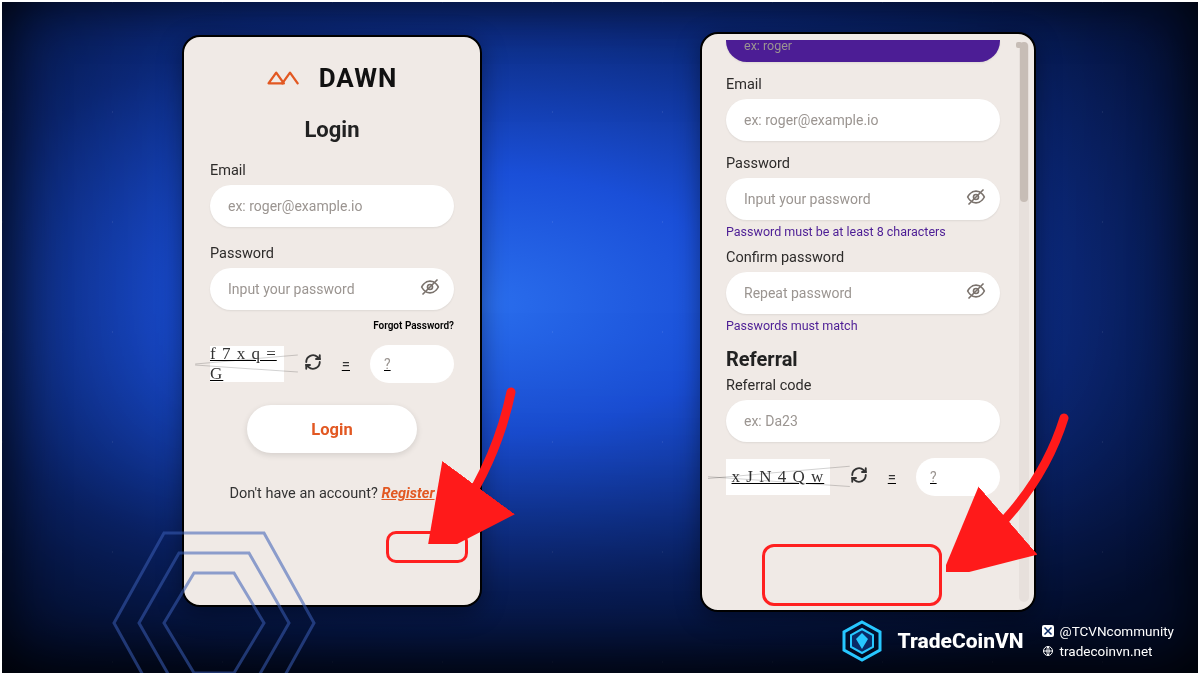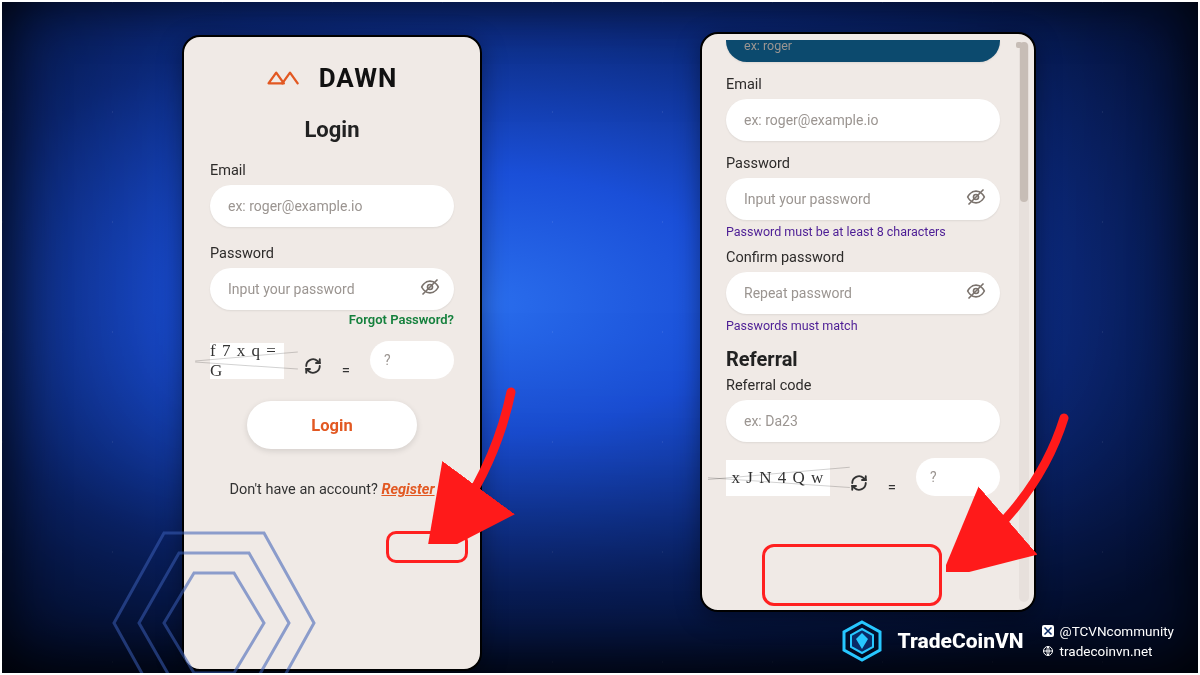--- a/index.html
+++ b/index.html
@@ -21,21 +21,21 @@
     }
 
     
     .card {
       position: absolute;
       background: #f0eae6;
       border: 2px solid #000;
       border-radius: 18px;
       box-shadow: 0 6px 24px rgba(0,0,0,0.4);
     }
-    .card.left { left: 180px; top: 33px; width: 300px; height: 636px; padding: 22px 26px 18px; }
+    .card.left { left: 180px; top: 33px; width: 300px; height: 572px; padding: 22px 26px 18px; }
     .card.right { left: 698px; top: 30px; width: 336px; height: 580px; padding: 6px 0 14px 6px; }
     .card.right .inner { width: 310px; height: 100%; overflow: hidden; padding: 0 18px 0 18px; }
 
     .scrollbar {
       position: absolute; right: 5px; top: 8px; bottom: 8px; width: 10px;
       background: #e7e0dc; border-radius: 6px;
     }
     .scrollbar::before {
       content: ""; position: absolute; left: 1px; right: 1px; top: 0; height: 160px;
       background: #c7bdb6; border-radius: 6px;
@@ -56,23 +56,23 @@
 
     .input {
       width: 100%; height: 42px; background: #fff; border: none; border-radius: 21px;
       padding: 0 18px; font-size: 14px; color: #333;
       box-shadow: 0 1px 2px rgba(0,0,0,0.08);
     }
     .input::placeholder { color: #9b9591; }
     .input-wrap { position: relative; }
     .eye { position: absolute; right: 14px; top: 50%; transform: translateY(-50%); }
 
-    .forgot { text-align: right; font-size: 13px; color: #15803d; font-weight: 600; margin-top: 2px; }
-
-    .captcha-row { display: flex; align-items: flex-end; gap: 20px; margin-top: 14px; }
+    .forgot { text-align: right; font-size: 10px; color: #000000; font-weight: 600; margin-top: 10px; }
+
+    .captcha-row { display: flex; align-items: center; gap: 20px; margin-top: 14px; text-decoration: underline; }
     .captcha-box {
       position: relative; background: #fff; width: 108px; height: 36px;
       display: flex; align-items: center; justify-content: center;
       font-family: Georgia, serif; font-size: 17px; letter-spacing: 1px; color: #333;
     }
     .captcha-box::before, .captcha-box::after {
       content: ""; position: absolute; background: rgba(0,0,0,0.18); height: 1px; width: 140%; left: -20%;
     }
     .captcha-box::before { top: 35%; transform: rotate(-5deg); }
     .captcha-box::after  { top: 60%; transform: rotate(4deg); }
@@ -87,21 +87,21 @@
       box-shadow: 0 2px 6px rgba(0,0,0,0.12);
     }
     .btn.wide { width: 180px; }
 
     .footer-text { text-align: center; font-size: 14.5px; color: #333; margin-top: 32px; }
     .link { color: #e25822; font-weight: 700; text-decoration: underline; font-style: italic; }
 
     h3.section { font-size: 20px; font-weight: 700; color: #222; margin-top: 14px; margin-bottom: 2px; }
 
     
-    .peek { height: 22px; width: 100%; background: #0c4a6e; border-radius: 0 0 21px 21px; font-size: 12.5px; color: #9b9591; padding-left: 18px; line-height: 12px; box-shadow: 0 1px 2px rgba(0,0,0,0.08); }
+    .peek { height: 22px; width: 100%; background: #4c1d95; border-radius: 0 0 21px 21px; font-size: 12.5px; color: #9b9591; padding-left: 18px; line-height: 12px; box-shadow: 0 1px 2px rgba(0,0,0,0.08); }
 
     
     .hl {
       position: absolute; border: 3px solid #ff2020; border-radius: 10px; pointer-events: none;
     }
     .hl.a { left: 384px; top: 529px; width: 82px; height: 32px; }
     .hl.b { left: 760px; top: 542px; width: 180px; height: 62px; border-radius: 12px; }
 
     
     .arrow { position: absolute; pointer-events: none; }

